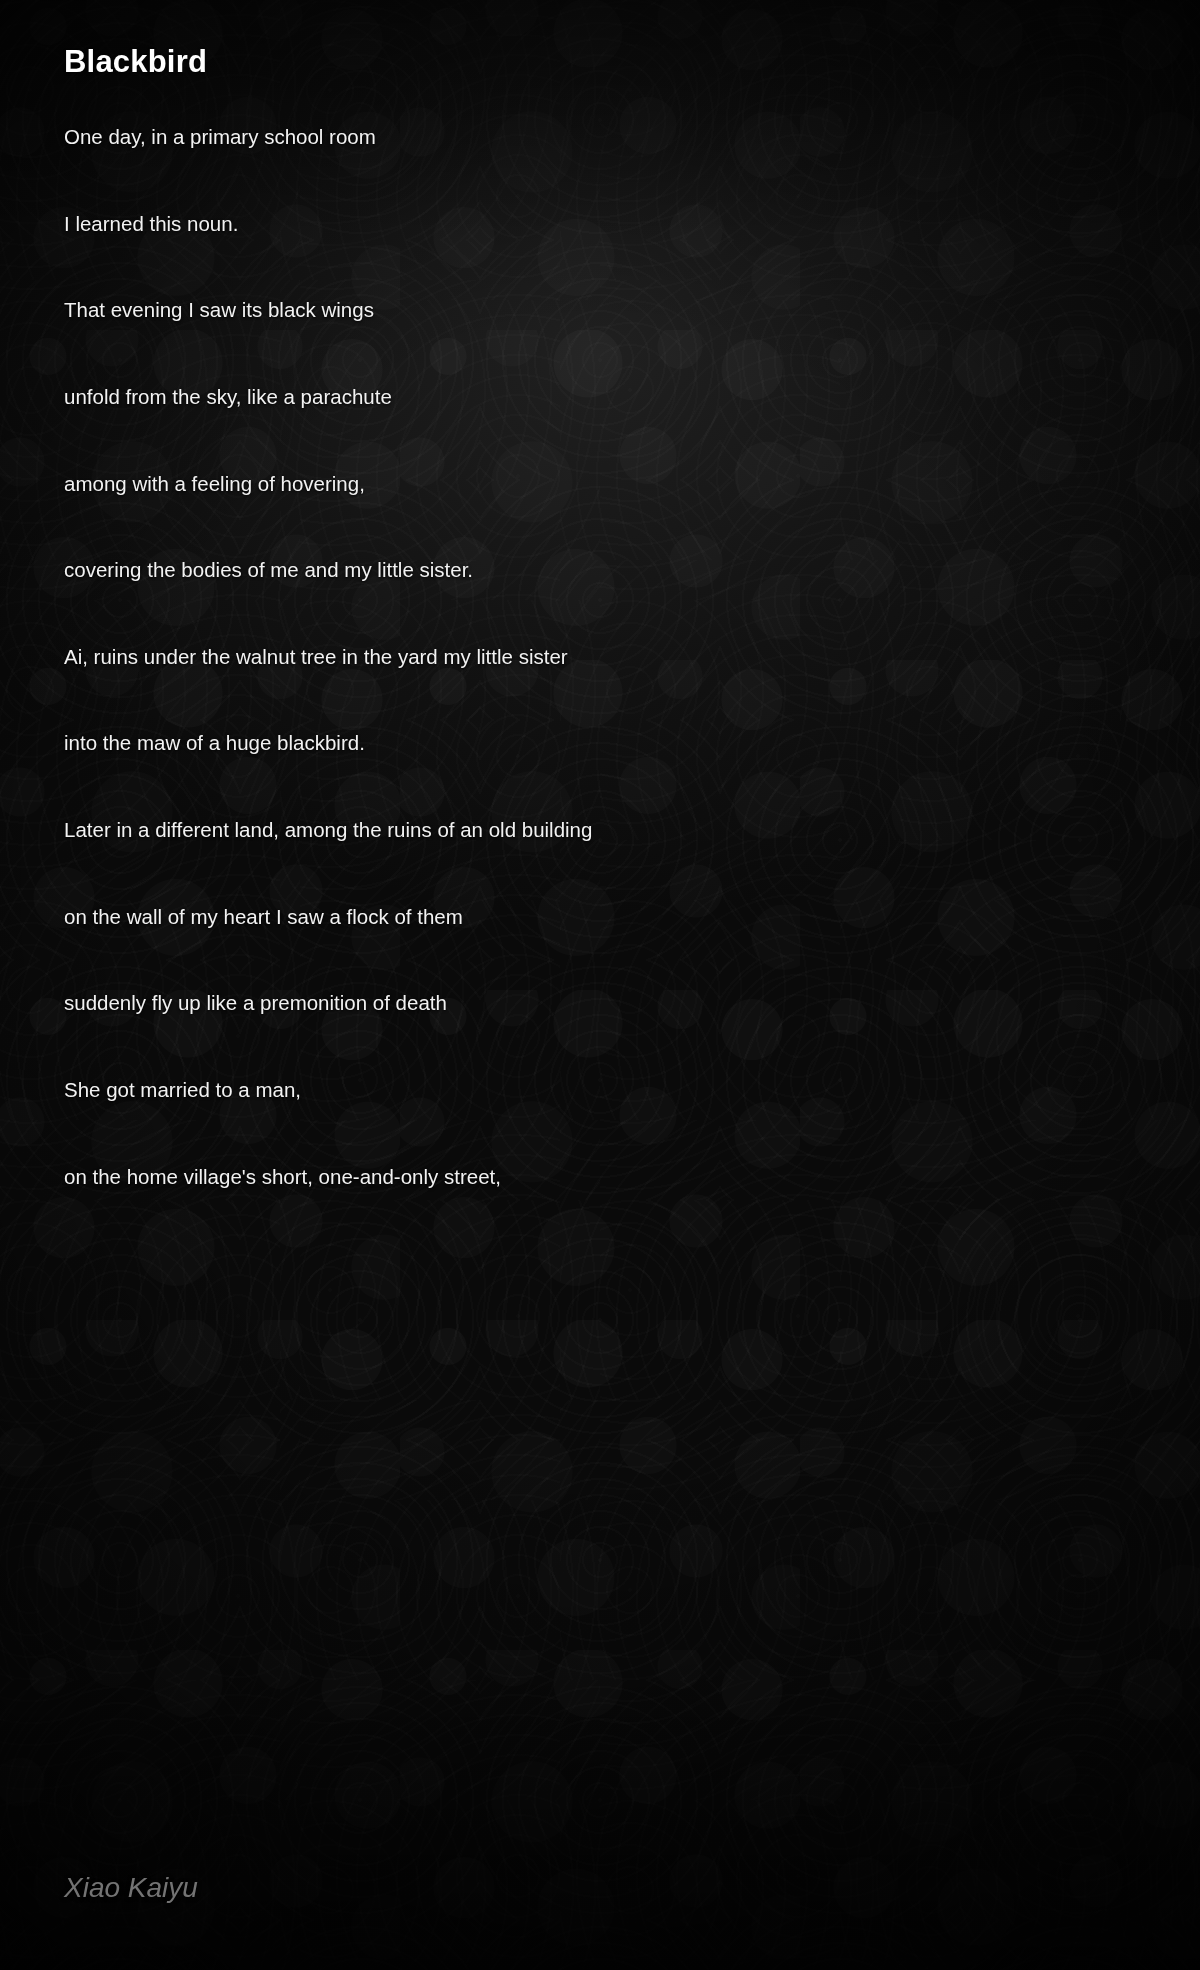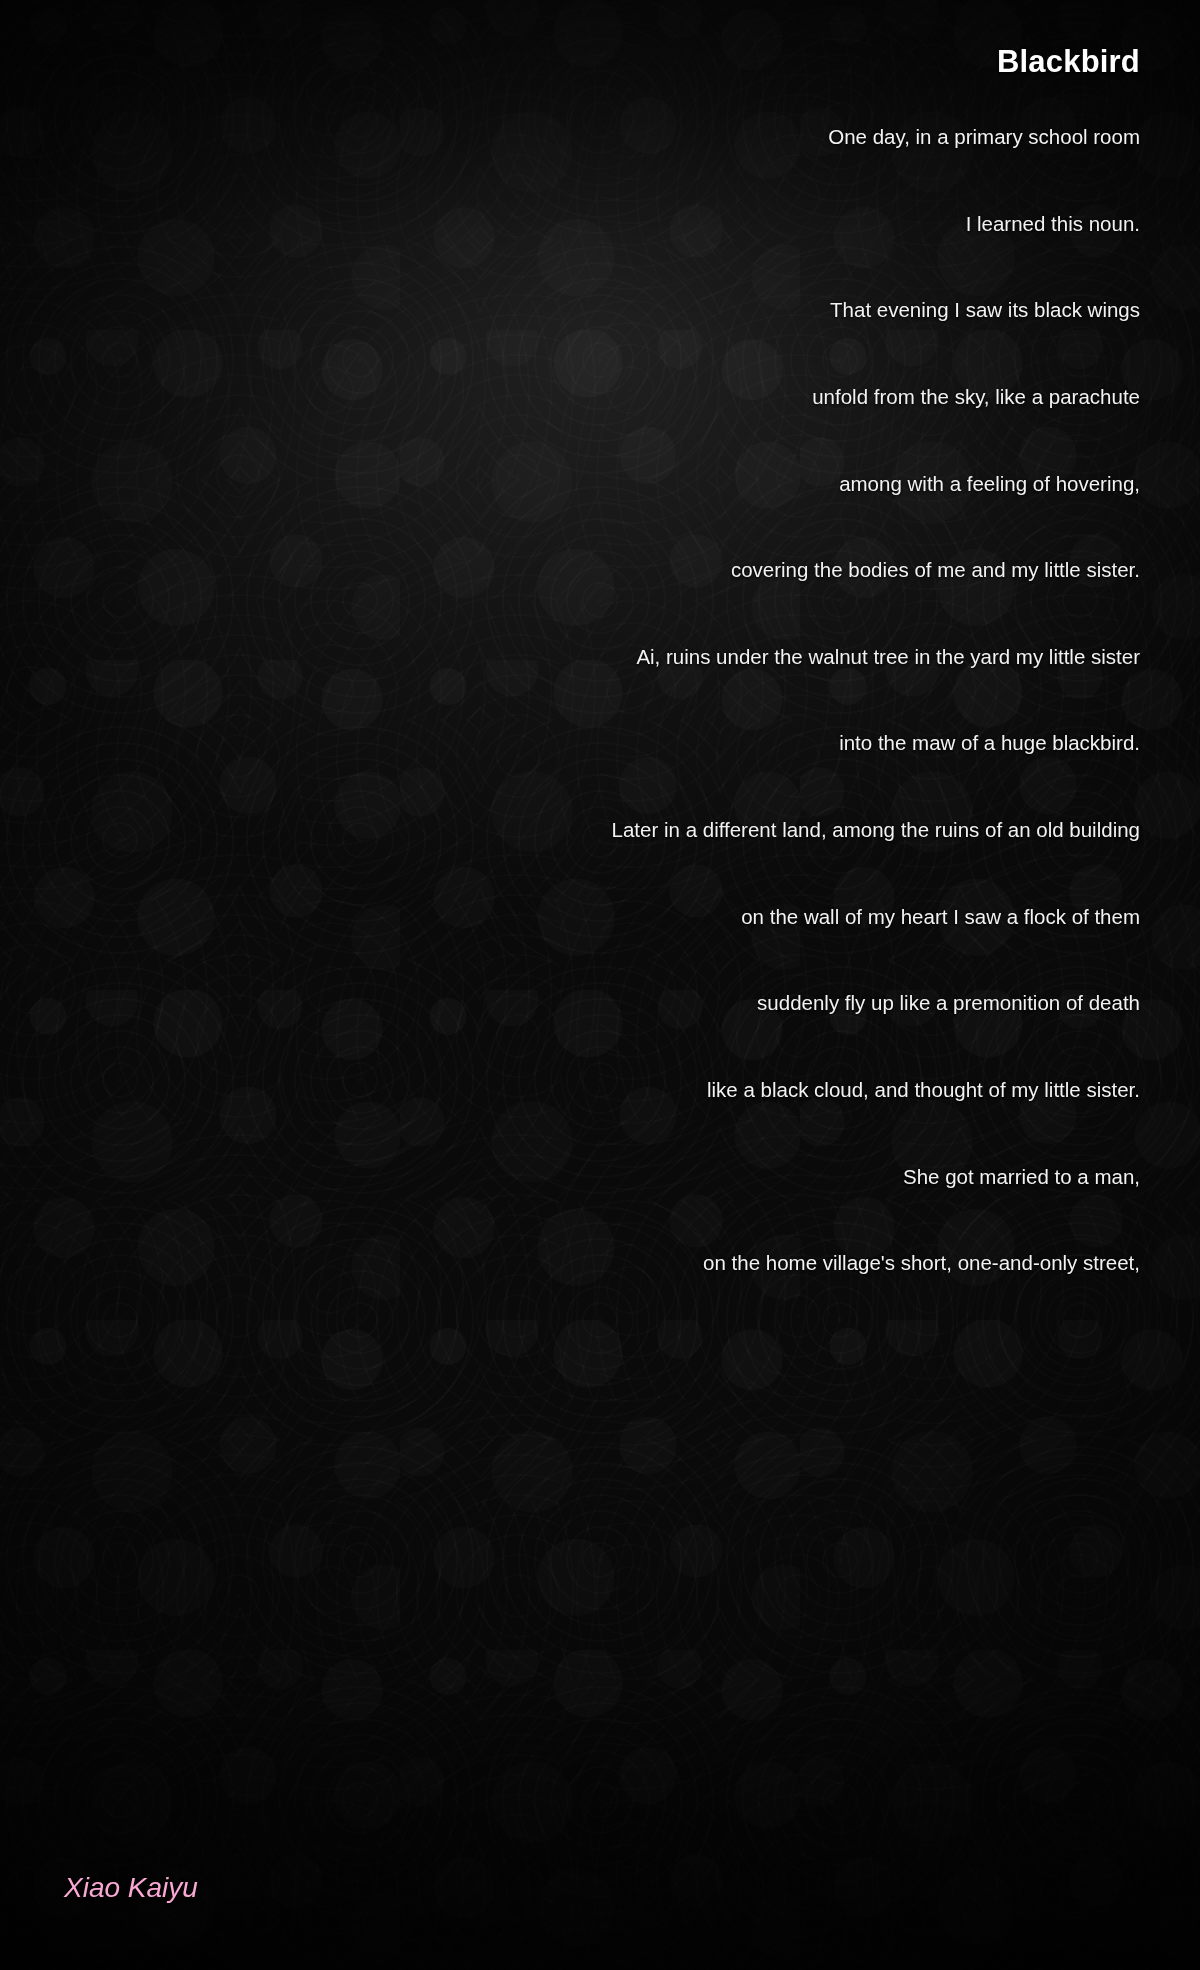--- a/index.html
+++ b/index.html
@@ -66,21 +66,20 @@
       linear-gradient(to bottom, rgba(0,0,0,0.45) 0%, rgba(0,0,0,0) 12%, rgba(0,0,0,0) 86%, rgba(0,0,0,0.6) 100%);
   }
 
   
   .content {
     position: relative;
     z-index: 3;
     padding: 44px 60px 16px 64px;
     box-sizing: border-box;
     height: 100%;
-    text-align: right;
   }
 
   .poem-title {
     color: #ffffff;
     font-size: 31px;
     font-weight: bold;
     letter-spacing: 0.2px;
     margin: 0 0 44px 0;
     text-shadow: 0 1px 3px rgba(0,0,0,0.9);
   }
@@ -97,21 +96,21 @@
     margin: 0 0 61px 0;
     text-shadow: 0 1px 3px rgba(0,0,0,0.95);
     white-space: pre-wrap;
   }
 
   .poem-author {
     position: absolute;
     left: 64px;
     bottom: 66px;
     z-index: 3;
-    color: #f9a8d4;
+    color: #737373;
     font-size: 28px;
     font-style: italic;
     font-family: "Liberation Sans", sans-serif;
     text-shadow: 0 1px 4px rgba(0,0,0,0.95);
   }
 </style>
 </head>
 <body>
 
 <div class="poem-page">
@@ -130,21 +129,20 @@
       <p class="poem-line">I learned this noun.</p>
       <p class="poem-line">That evening I saw its black wings</p>
       <p class="poem-line">unfold from the sky, like a parachute</p>
       <p class="poem-line">among with a feeling of hovering,</p>
       <p class="poem-line">covering the bodies of me and my little sister.</p>
       <p class="poem-line">Ai, ruins under the walnut tree in the yard my little sister</p>
       <p class="poem-line">into the maw of a huge blackbird.</p>
       <p class="poem-line">Later in a different land, among the ruins of an old building</p>
       <p class="poem-line">on the wall of my heart I saw a flock of them</p>
       <p class="poem-line">suddenly fly up like a premonition of death</p>
-      <p class="poem-line">like a black cloud, and thought of my little sister.</p>
       <p class="poem-line">She got married to a man,</p>
       <p class="poem-line">on the home village's short, one-and-only street,</p>
     </div>
 
   </div>
 
   <div class="poem-author">Xiao Kaiyu</div>
 
 </div>
 

